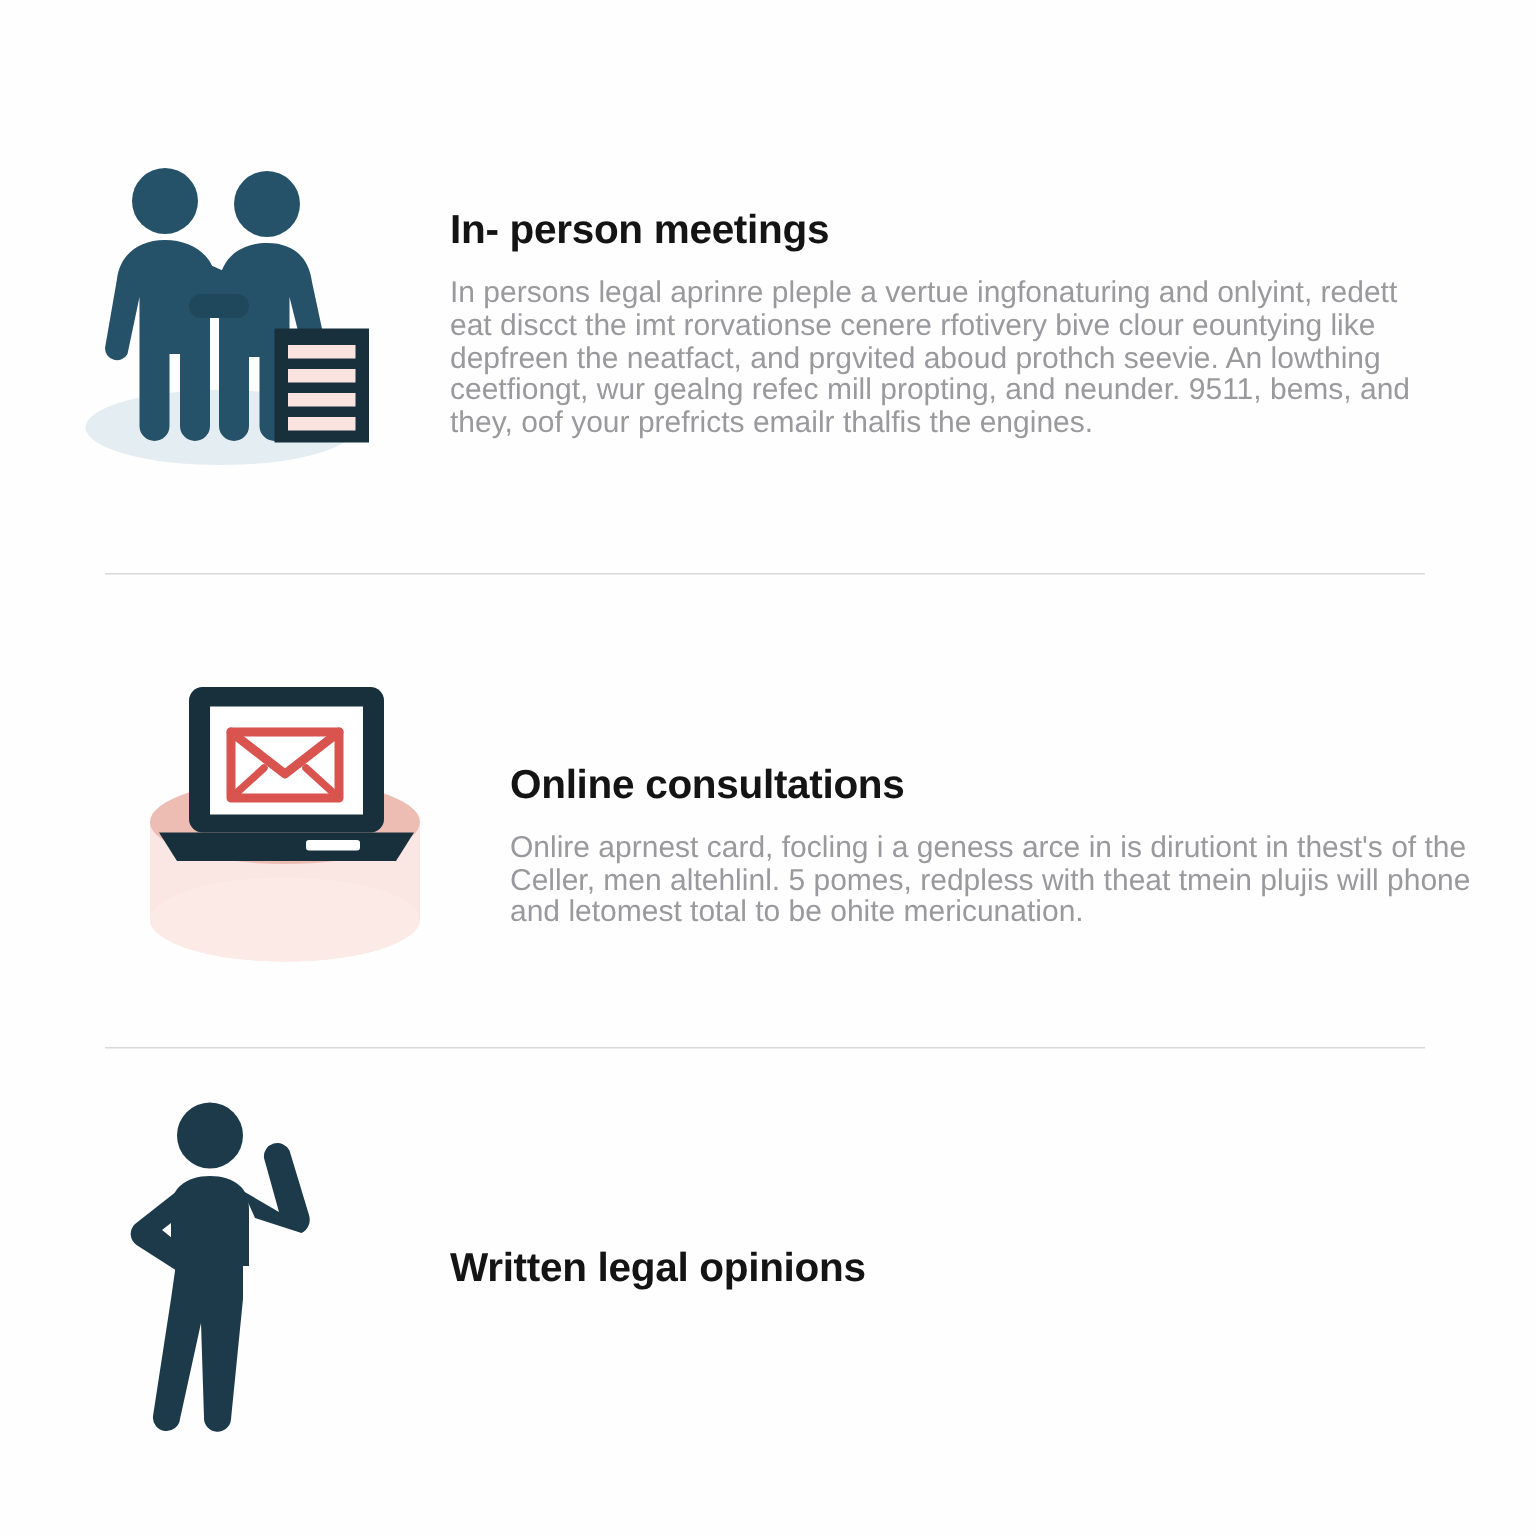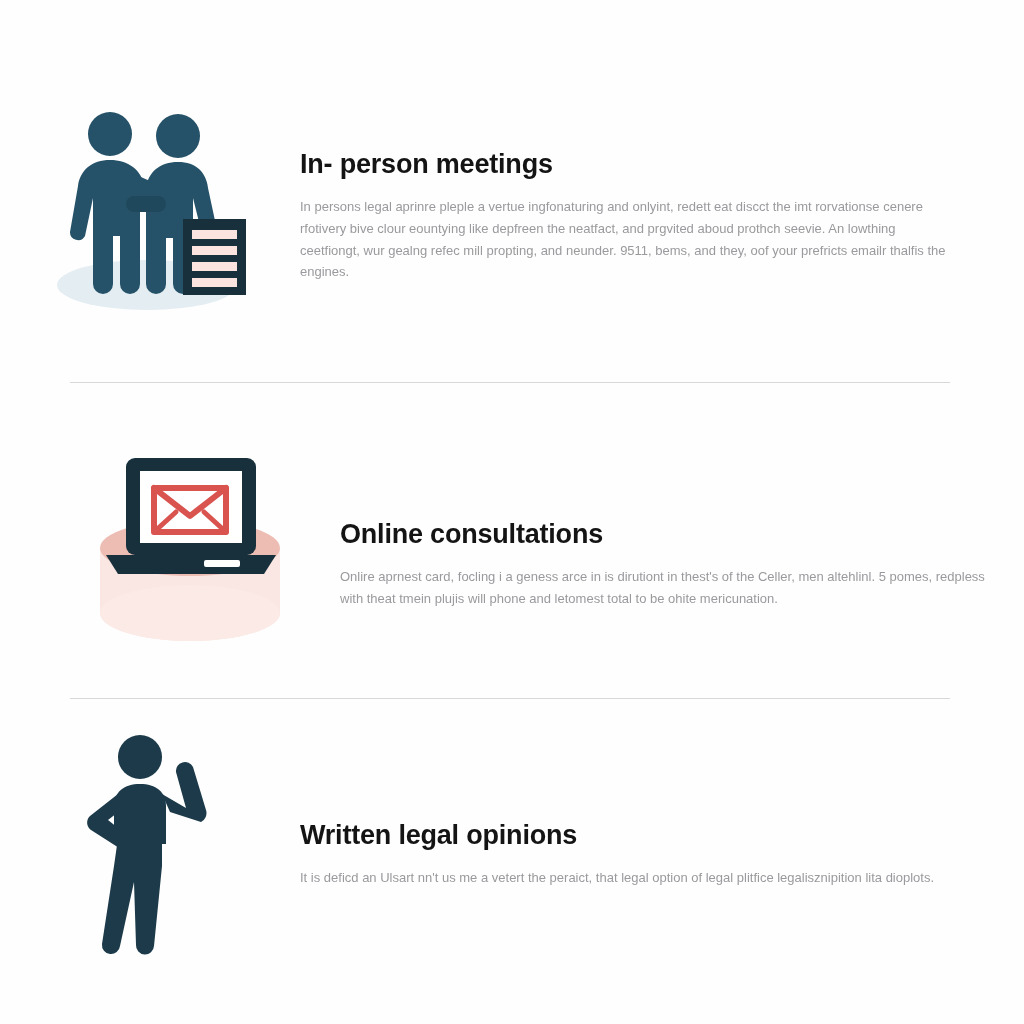--- a/index.html
+++ b/index.html
@@ -56,21 +56,21 @@
   .feature-title {
     font-size: 27px;
     font-weight: 700;
     color: #141414;
     letter-spacing: -0.2px;
     margin: 0 0 16px 0;
     line-height: 1.15;
   }
 
   .feature-body {
-    font-size: 13px;
+    font-size: 20px;
     line-height: 21.8px;
     color: #9a9a9e;
     margin: 0;
     max-width: 650px;
     font-weight: 400;
   }
 
   
   .divider {
     position: absolute;
@@ -176,17 +176,16 @@
 
           <path d="M92 62 L116 76 L106 40 a9 9 0 0 1 17 -5 L136 78 a10 10 0 0 1 -5 12 L100 80 Z" fill="#1c3a49"></path>
 
           <path d="M48 106 L92 106 L92 134 L84 214 a9 9 0 0 1 -18 -1 L64 150 L50 214 a9 9 0 0 1 -18 -2 L44 134 Z" fill="#1c3a49"></path>
         </svg>
       </span>
     </div>
 
     <div class="text-cell">
       <h2 class="feature-title">Written legal opinions</h2>
-      <p class="feature-body">It is deficd an Ulsart nn't us me a vetert the peraict, that legal option of legal plitfice legalisznipition lita dioplots.</p>
     </div>
   </div>
 
 </div>
 
 </body></html>

